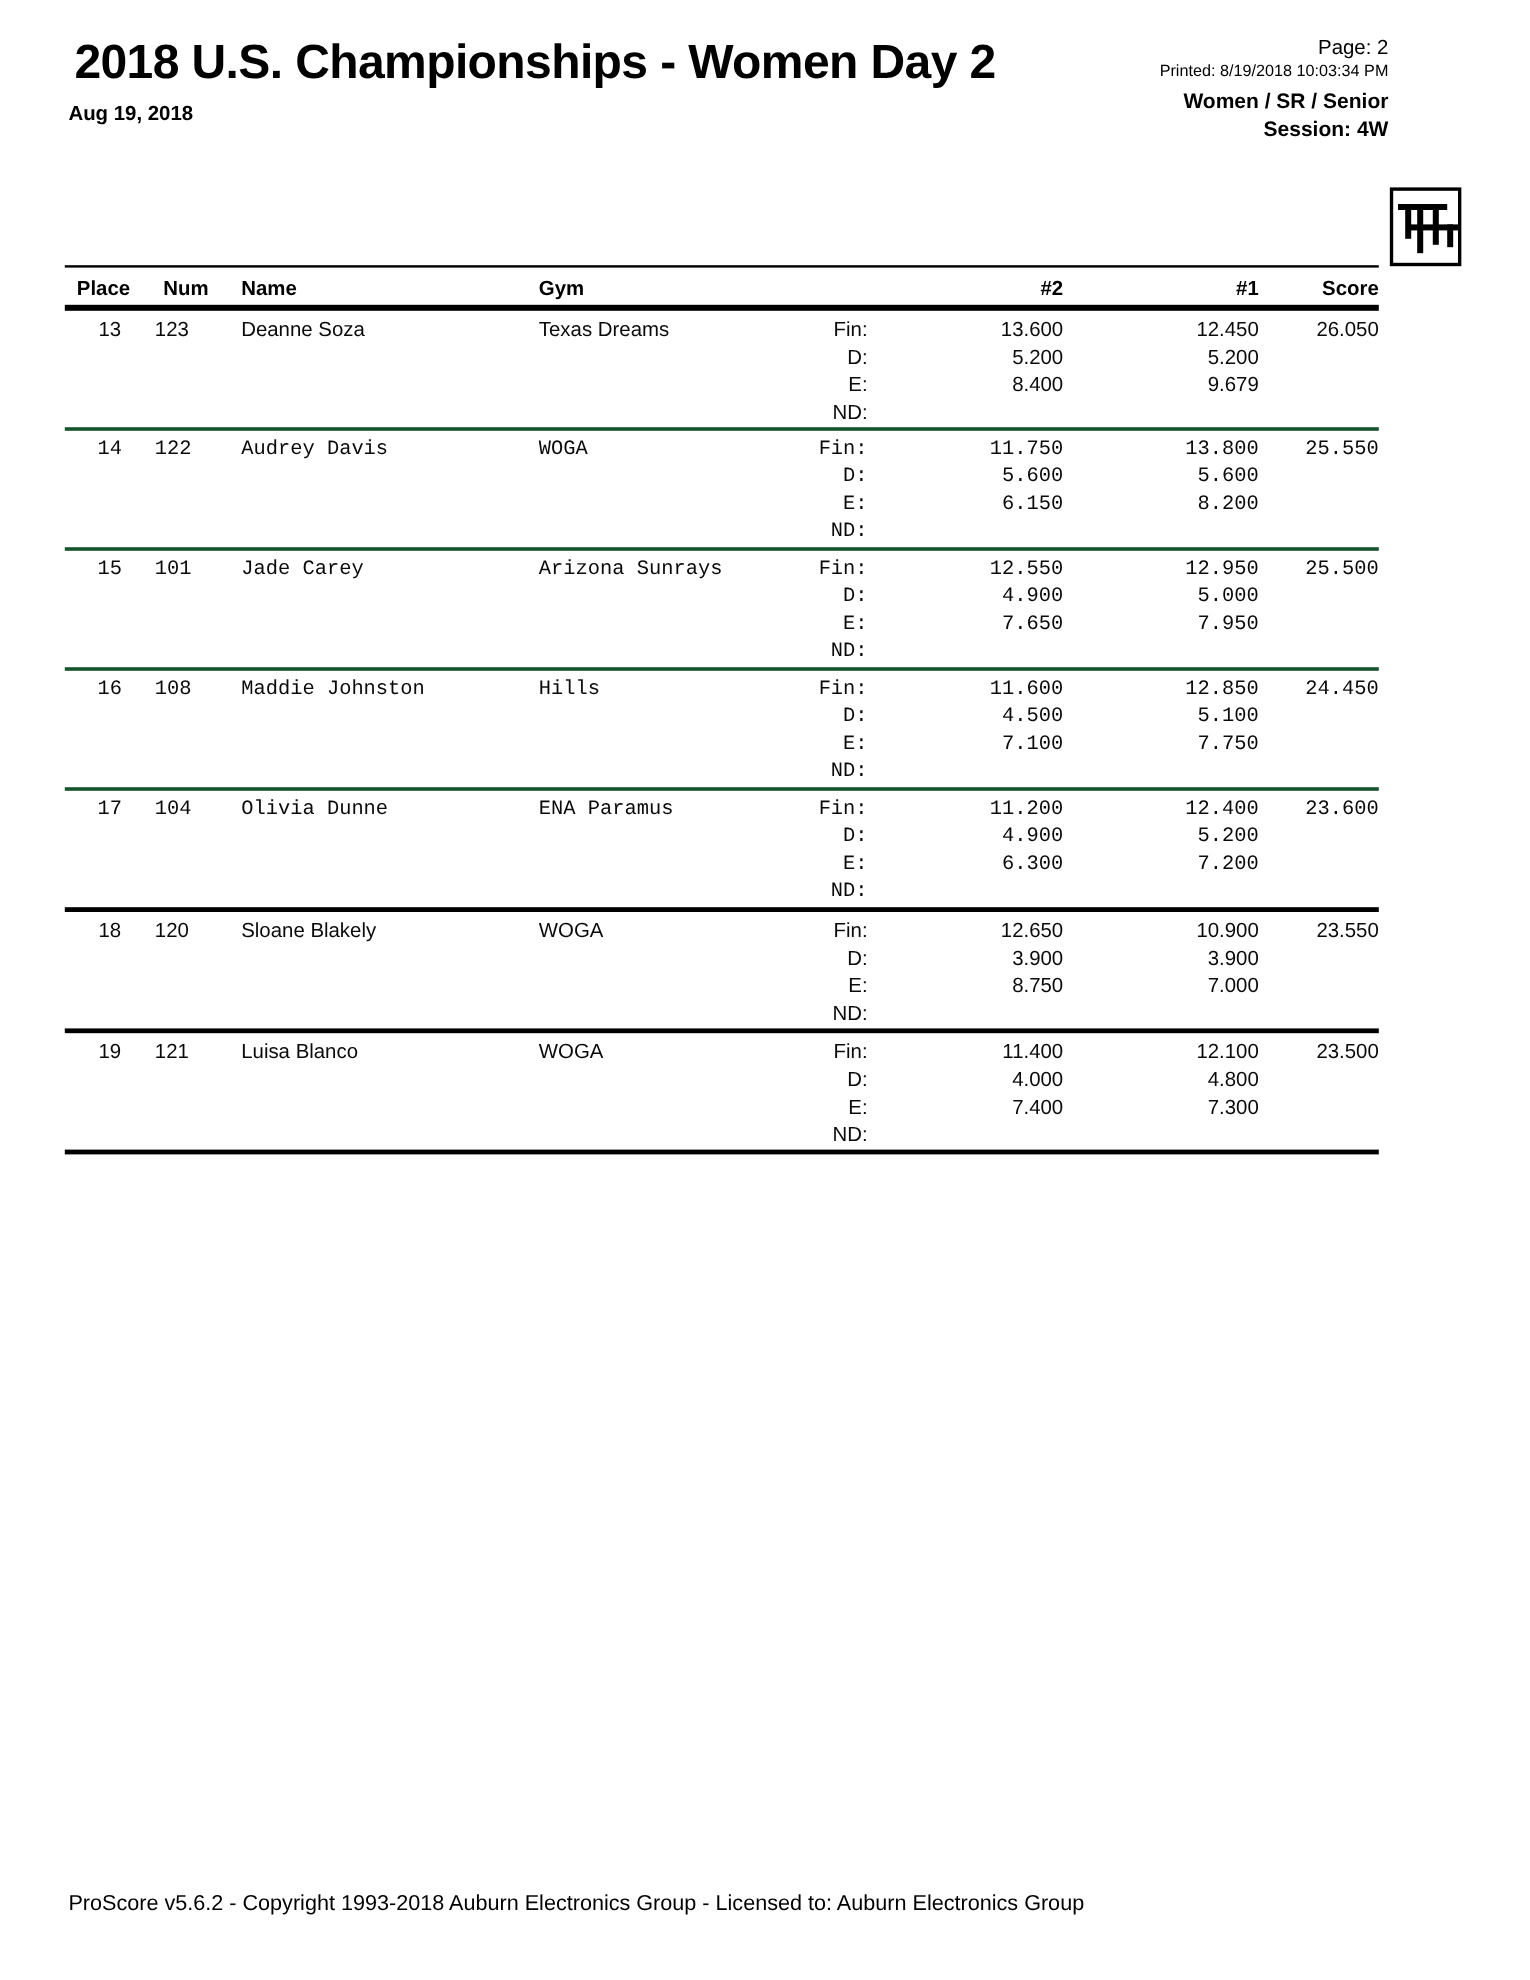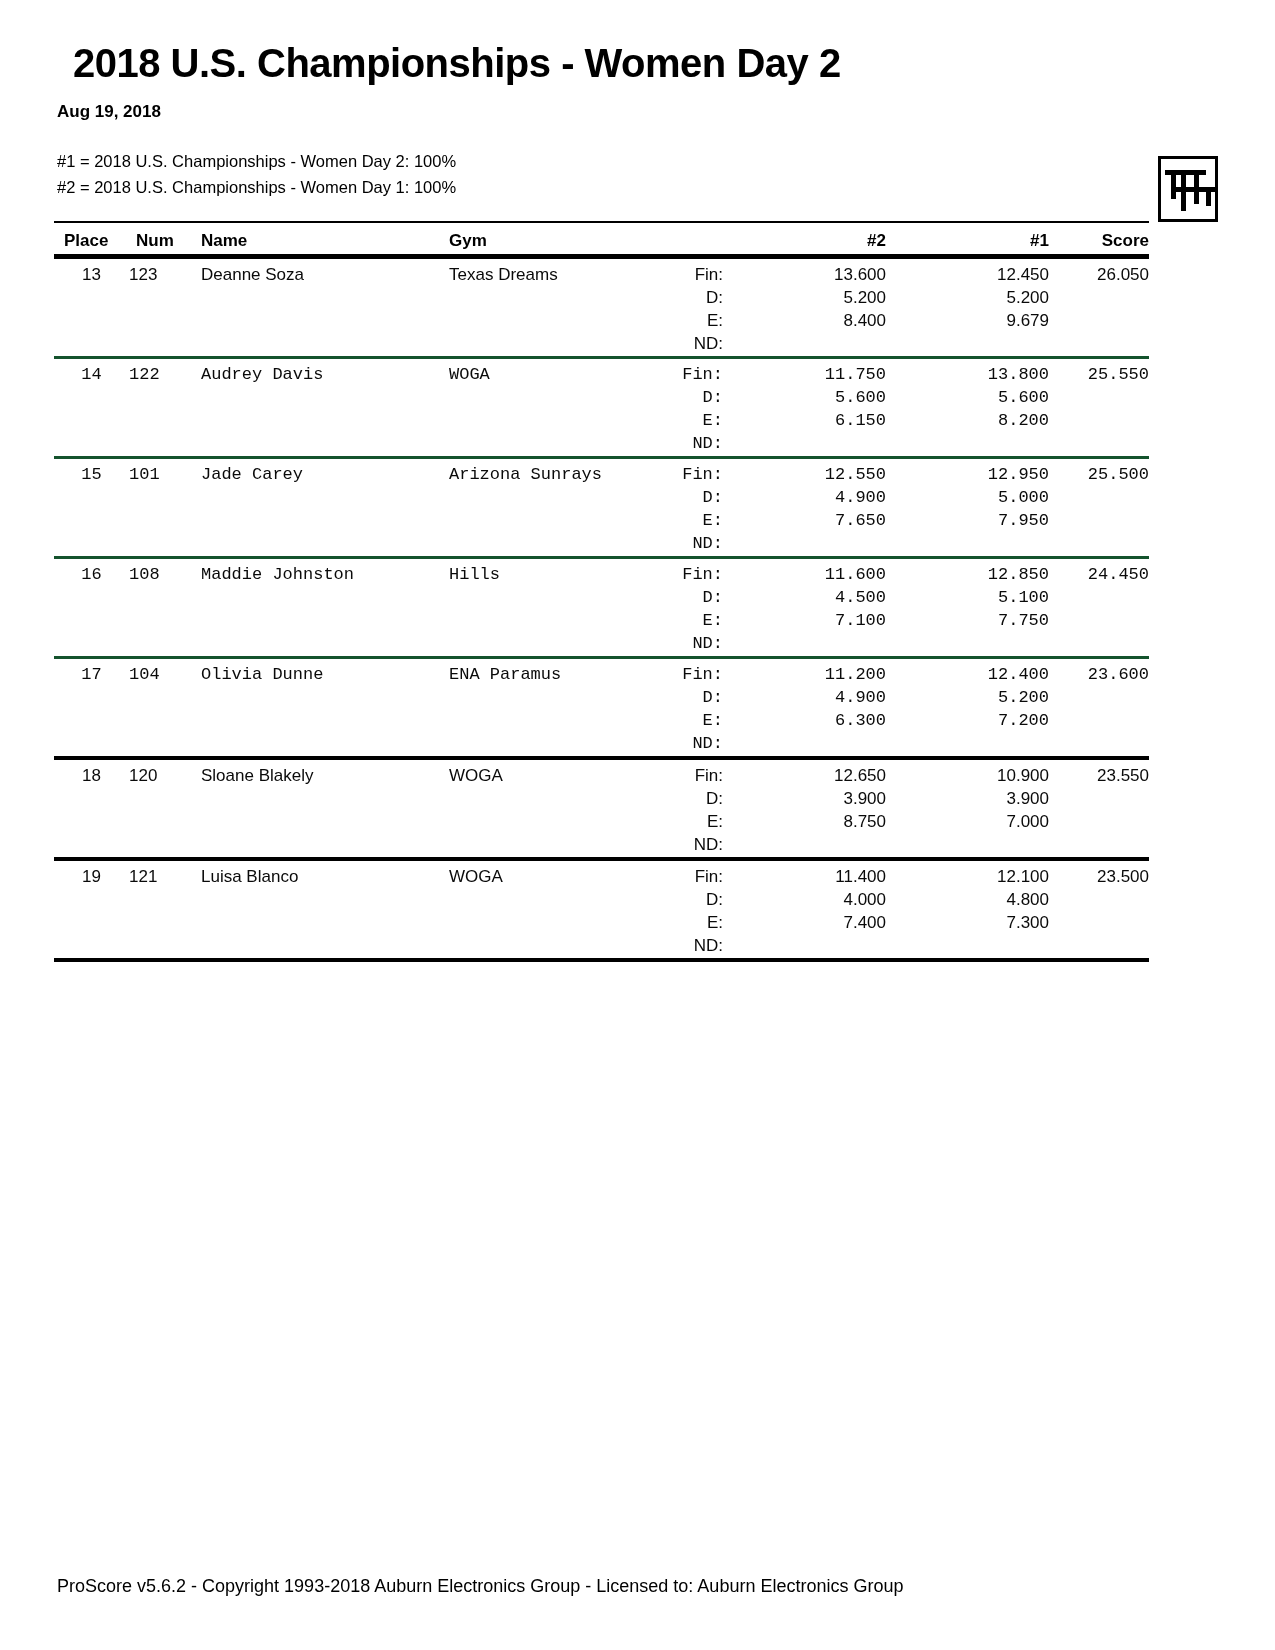--- a/index.html
+++ b/index.html
@@ -8,21 +8,21 @@
     width:1275px;height:1650px;
     margin:0 auto;
     background:#ffffff;
     font-family:"Liberation Sans","DejaVu Sans",sans-serif;
     color:#0a0a0a;
     overflow:hidden;
   }
   
   .title-block{position:absolute;left:57px;top:24px;}
   .title-block h1{
-    margin:16px;font-size:40px;font-weight:700;letter-spacing:-0.5px;line-height:46px;color:#000;
+    margin:5px;font-size:40px;font-weight:700;letter-spacing:-0.5px;line-height:46px;color:#000;
   }
   .title-block h2{
     margin:6px 0 0 0;font-size:28px;font-weight:700;letter-spacing:-0.3px;line-height:30px;color:#000;
   }
   .report-date{margin-top:10px;font-size:17px;font-weight:700;color:#000;}
 
   .meta-block{position:absolute;right:118px;top:30px;text-align:right;color:#000;}
   .meta-page{font-size:17px;line-height:20px;}
   .meta-printed{font-size:13.5px;line-height:18px;}
   .meta-division{font-size:17.5px;font-weight:700;line-height:24px;margin-top:4px;}
@@ -66,25 +66,27 @@
 </head>
 <body>
 
 <div class="page">
 
   <div class="title-block">
     <h1>2018 U.S. Championships - Women Day 2</h1>
     <div class="report-date">Aug 19, 2018</div>
   </div>
 
-
-  <div class="legend">
-    <div>#1 = 2018 U.S. Championships - Women Day 2: 100%</div>
-    <div>#2 = 2018 U.S. Championships - Women Day 1: 100%</div>
+  <div class="meta-block">
+    <div class="meta-page">Page: 2</div>
+    <div class="meta-printed">Printed: 8/19/2018 10:03:34 PM</div>
+    <div class="meta-division">Women /  SR /  Senior</div>
+    <div class="meta-session">Session: 4W</div>
   </div>
+
 
   <div class="event-icon">
     <svg viewBox="0 0 60 66" width="60" height="66" aria-hidden="true">
       <rect x="1.5" y="1.5" width="57" height="63" fill="none" stroke="#000" stroke-width="3"></rect>
       <rect x="7" y="14" width="41" height="5" fill="#000"></rect>
       <rect x="13" y="14" width="5" height="29" fill="#000"></rect>
       <rect x="23" y="14" width="5" height="41" fill="#000"></rect>
       <rect x="17" y="31" width="40" height="5" fill="#000"></rect>
       <rect x="36" y="14" width="5" height="34" fill="#000"></rect>
       <rect x="48" y="31" width="5" height="19" fill="#000"></rect>

